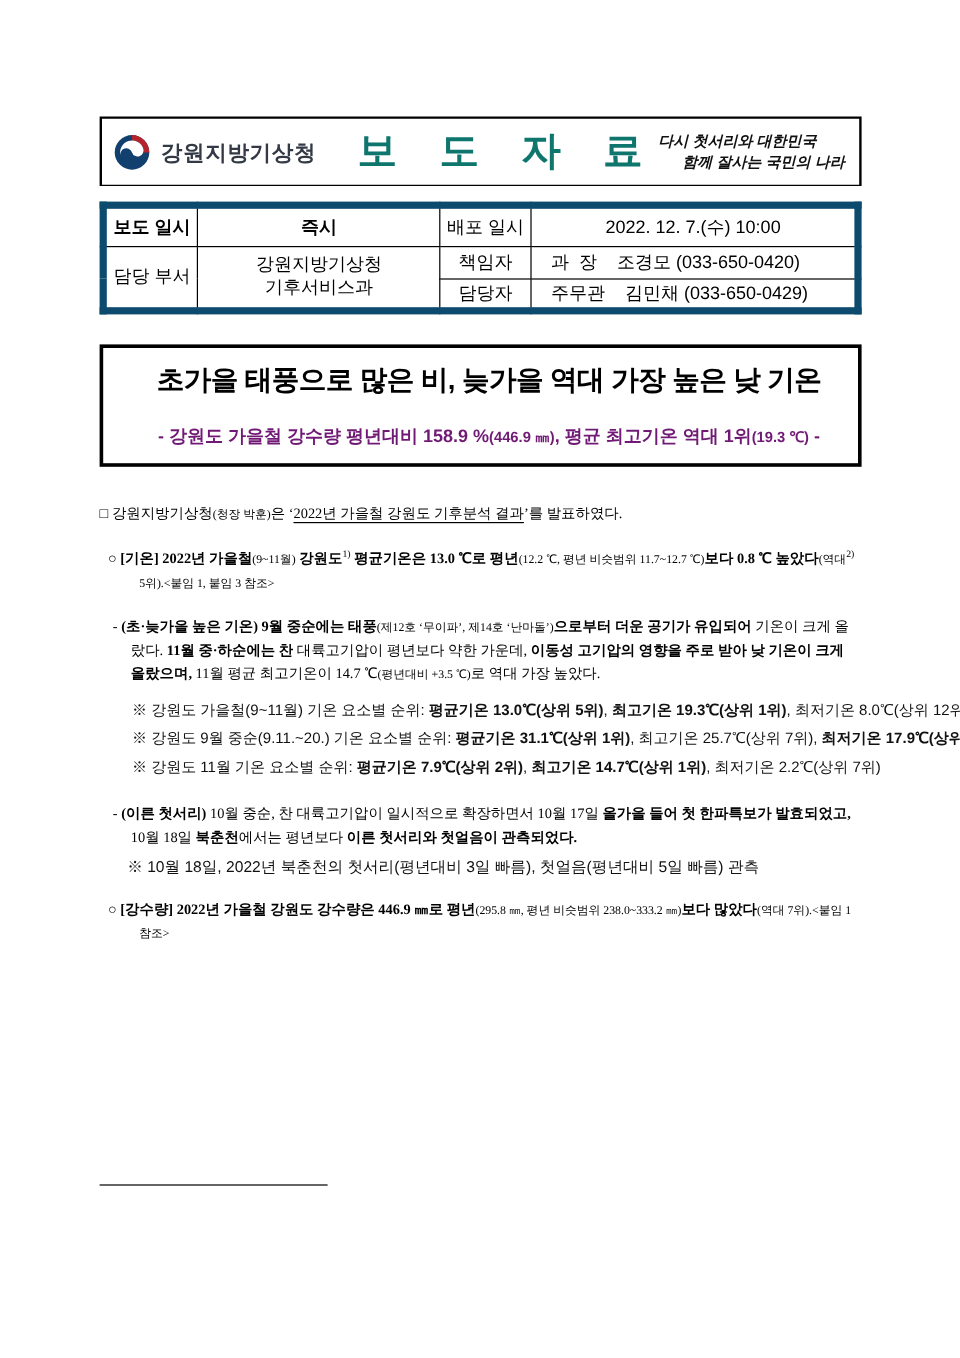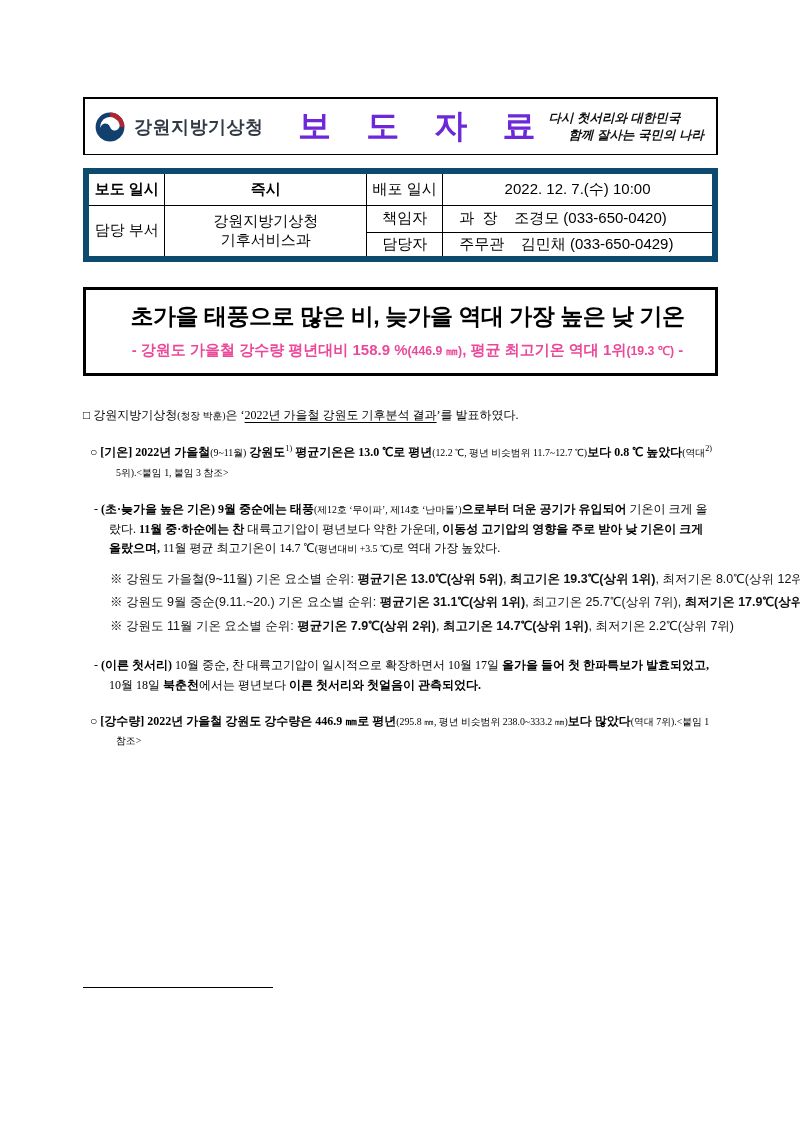--- a/index.html
+++ b/index.html
@@ -15,21 +15,21 @@
     display:flex; align-items:center; padding:0 10px;
   }
   .brand { display:flex; align-items:center; min-width:190px; }
   .brand svg { width:30px; height:30px; display:block; }
   .agency {
     margin-left:9px; font-family:"Liberation Sans", sans-serif;
     font-size:18px; font-weight:700; color:#333a46; letter-spacing:0.5px;
   }
   .doc-type {
     flex:1; text-align:center; font-family:"Liberation Sans", sans-serif;
-    font-size:33px; font-weight:800; color:#6d28d9;
+    font-size:33px; font-weight:800; color:#0f766e;
     letter-spacing:13px; text-indent:13px; white-space:nowrap;
   }
   .slogan {
     width:205px; font-family:"Liberation Sans", sans-serif;
     font-size:12.5px; font-weight:700; font-style:italic; line-height:1.35;
     color:#111; white-space:nowrap;
   }
   .slogan .l2 { margin-left:20px; }
   
   .info-table {
@@ -49,22 +49,22 @@
   
   .headline-box {
     margin-top:25px; border:3px solid #000; text-align:center;
     padding:11px 4px 13px 18px;
   }
   .headline-title {
     font-family:"Liberation Sans", sans-serif; font-size:23px; font-weight:900;
     letter-spacing:-0.5px; white-space:nowrap; color:#000;
   }
   .headline-sub {
-    margin-top:9px; font-family:"Liberation Sans", sans-serif;
-    font-size:15px; font-weight:700; white-space:nowrap; color:#ec4899;
+    margin-top:22px; font-family:"Liberation Sans", sans-serif;
+    font-size:15px; font-weight:700; white-space:nowrap; color:#701a75;
   }
   
   .para { font-size:12px; line-height:1.62; }
   .p-intro  { margin-top:30px; padding-left:27px; text-indent:-27px; }
   .p-circ   { margin-top:17px; margin-left:7px; padding-left:26px; text-indent:-26px; }
   .p-dash   { margin-top:18px; margin-left:11px; padding-left:15px; text-indent:-15px; }
   .marker { display:inline; }
   .rb { font-weight:700; }
   .rs { font-size:0.82em; }
   .ru { text-decoration:underline; text-underline-offset:3px; }
@@ -146,18 +146,19 @@
   <p class="para p-dash"><span class="marker">-</span> <span><span class="rb">(초·늦가을 높은 기온) 9월 중순에는 태풍</span><span class="rs">(제12호 ‘무이파’, 제14호 ‘난마돌’)</span><span class="rb">으로부터 더운 공기가 유입되어</span><span> 기온이 크게 올랐다. </span><span class="rb">11월 중·하순에는 찬</span><span> 대륙고기압이 평년보다 약한 가운데, </span><span class="rb">이동성 고기압의 영향을 주로 받아 낮 기온이 크게 올랐으며,</span><span> 11월 평균 최고기온이 14.7 ℃</span><span class="rs">(평년대비 +3.5 ℃)</span><span>로 역대 가장 높았다.</span></span></p>
 
   <div class="notes">
     <div><span>※ 강원도 가을철(9~11월) 기온 요소별 순위: </span><span class="rb">평균기온 13.0℃(상위 5위)</span><span>, </span><span class="rb">최고기온 19.3℃(상위 1위)</span><span>, 최저기온 8.0℃(상위 12위)</span></div>
     <div><span>※ 강원도 9월 중순(9.11.~20.) 기온 요소별 순위: </span><span class="rb">평균기온 31.1℃(상위 1위)</span><span>, 최고기온 25.7℃(상위 7위), </span><span class="rb">최저기온 17.9℃(상위 1위)</span></div>
     <div><span>※ 강원도 11월 기온 요소별 순위: </span><span class="rb">평균기온 7.9℃(상위 2위)</span><span>, </span><span class="rb">최고기온 14.7℃(상위 1위)</span><span>, 최저기온 2.2℃(상위 7위)</span></div>
   </div>
 
   <p class="para p-dash"><span class="marker">-</span> <span><span class="rb">(이른 첫서리)</span><span> 10월 중순, 찬 대륙고기압이 일시적으로 확장하면서 10월 17일 </span><span class="rb">올가을 들어 첫 한파특보가 발효되었고,</span><span> 10월 18일 </span><span class="rb">북춘천</span><span>에서는 평년보다 </span><span class="rb">이른 첫서리와 첫얼음이 관측되었다.</span></span></p>
 
+  <div class="note-single">※ 10월 18일, 2022년 북춘천의 첫서리(평년대비 3일 빠름), 첫얼음(평년대비 5일 빠름) 관측</div>
 
   <p class="para p-circ"><span class="marker">○</span> <span><span class="rb">[강수량] 2022년 가을철 강원도 강수량은 446.9 ㎜로 평년</span><span class="rs">(295.8 ㎜, 평년 비슷범위 238.0~333.2 ㎜)</span><span class="rb">보다 많았다</span><span class="rs">(역대 7위)</span><span class="rs">.</span><span class="rs">&lt;붙임 1 참조&gt;</span></span></p>
 
   <div class="footnote-sep"></div>
 
 </div>
 
 </body></html>

